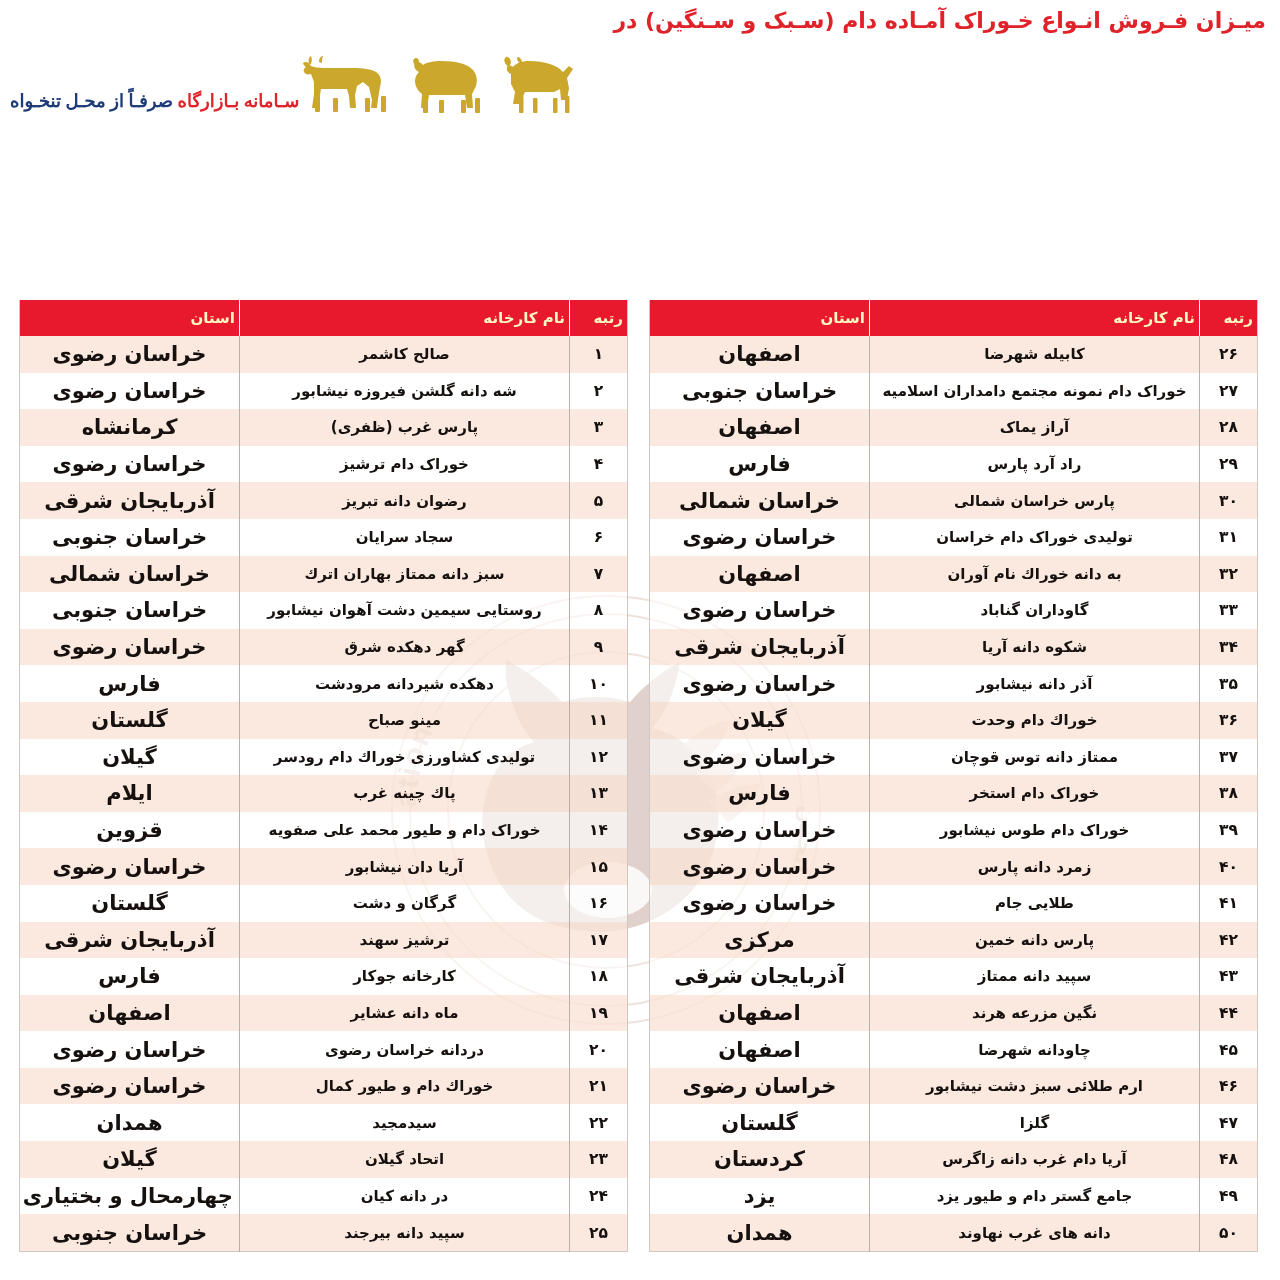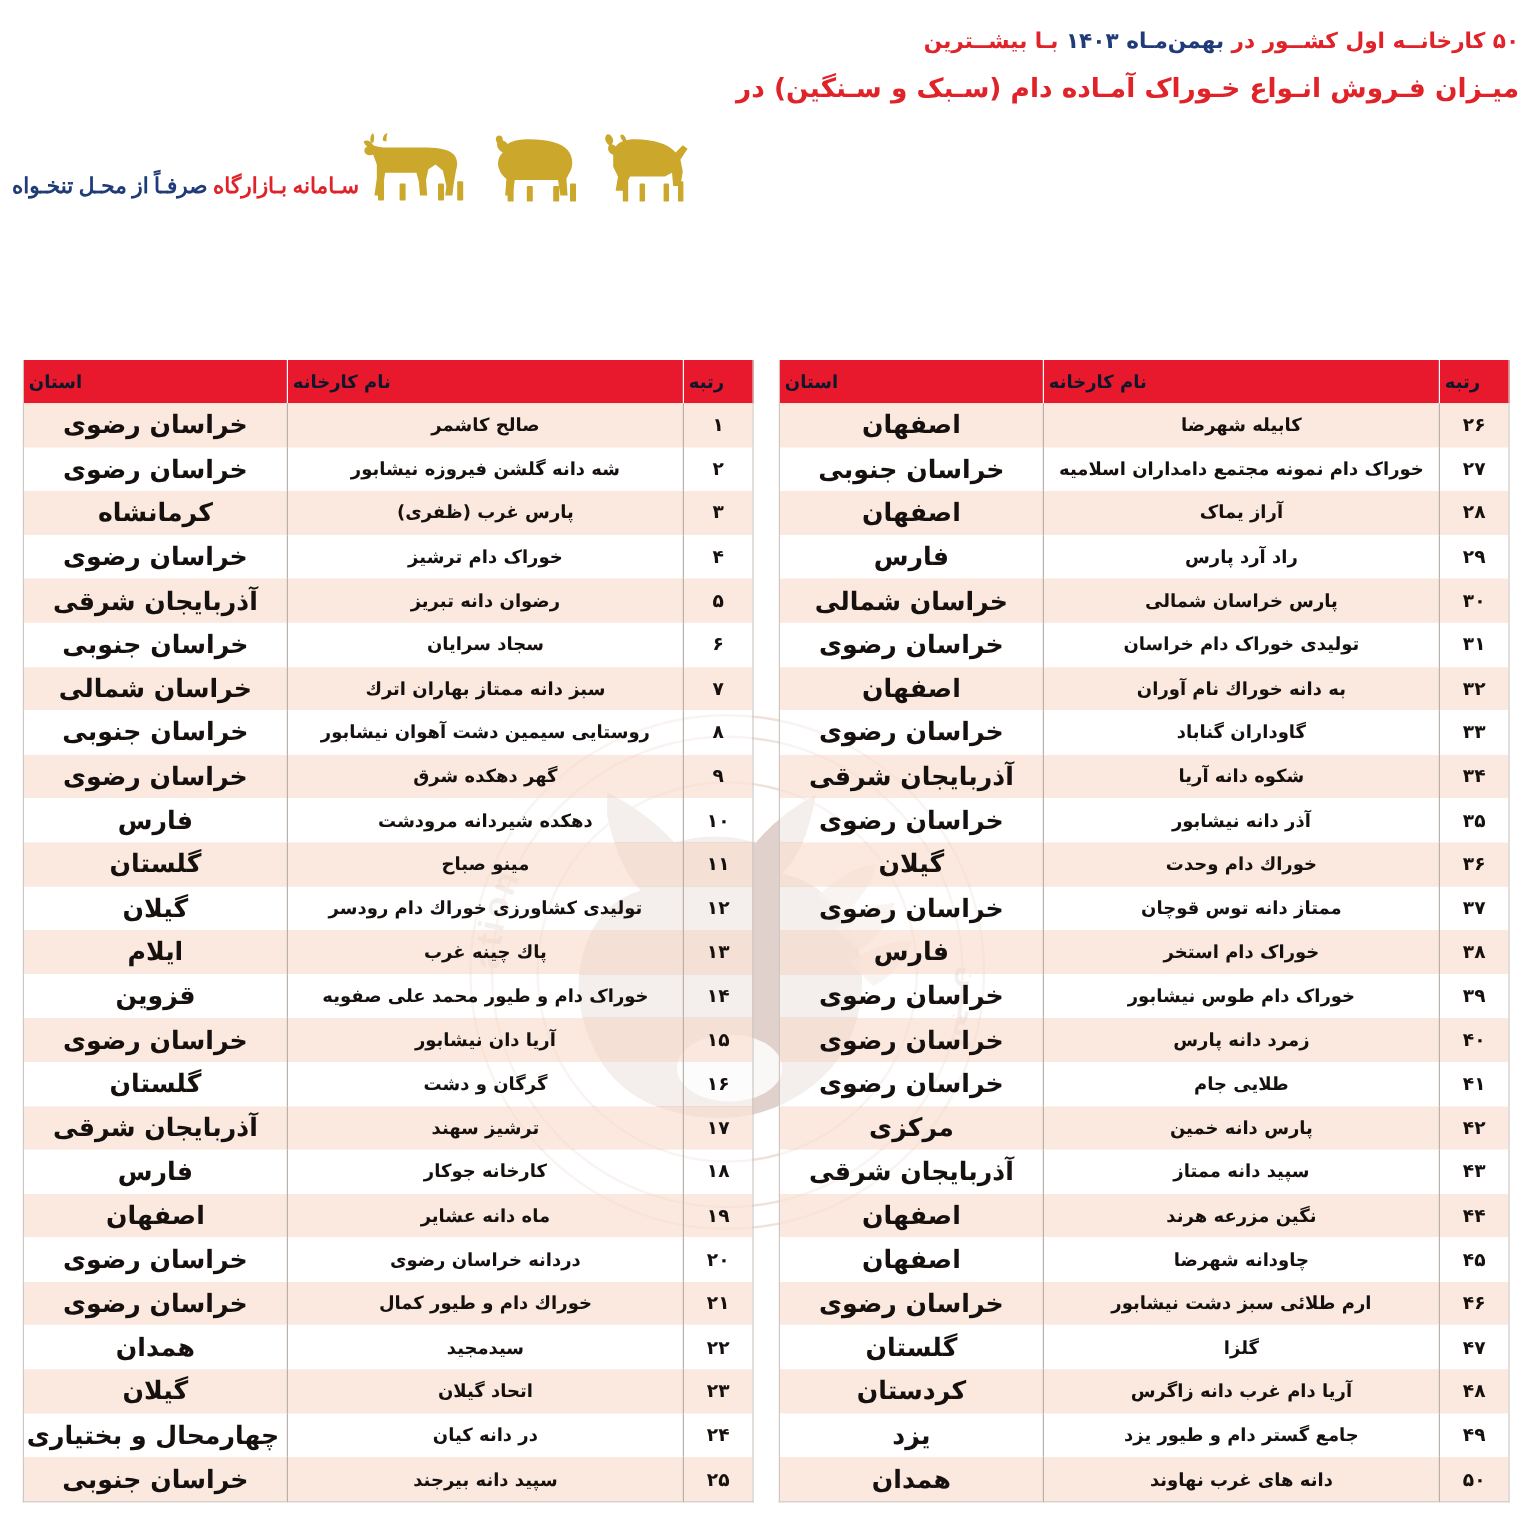--- a/index.html
+++ b/index.html
@@ -84,27 +84,27 @@
 
   table.rank-table{
     width:100%;
     border-collapse:collapse;
     table-layout:fixed;
     direction:rtl;
     background:transparent;
   }
   table.rank-table th{
     background:#E8192C;
-    color:#0f172a;
+    color:#fef9c3;
     font-size:15px;
     font-weight:bold;
     height:36px;
     padding:0 4px;
     border:none;
-    text-align:left;
+    text-align:right;
     letter-spacing:0;
   }
   table.rank-table td{
     font-size:15px;
     font-weight:bold;
     color:#16110f;
     height:36.6px;
     padding:0 6px;
     text-align:center;
     border:none;
@@ -140,21 +140,20 @@
     border:1px solid #cfc7c1;
     border-top:none;
     box-sizing:border-box;
   }
 </style>
 </head>
 <body>
 
 <div id="title-block">
 
-  <div class="title-line" id="title-line-1" style="font-size: 18px;"><span class="t-red">۵۰ کارخانــه اول کشــور در </span><span class="t-blue">بهمن‌مـاه ۱۴۰۳</span><span class="t-red"> بـا بیشــترین</span></div>
   <div class="title-line" id="title-line-2" style="font-size: 22px;"><span class="t-red">میـزان فـروش انـواع خـوراک آمـاده دام (سـبک و سـنگین) در</span></div>
 
   <div class="title-line" id="title-line-3">
     <span class="txt" id="title-line-3-text" style="font-size: 18px;"><span class="t-red">سـامانه بـازارگاه </span><span class="t-blue">صرفـاً از محـل تنخـواه</span></span>
 
     <span id="animal-icons">
 
       <span>
         <svg width="96" height="62" viewBox="0 0 96 62" aria-hidden="true">
           <path fill="#CBA72C" d="M12 14c-2-4-6-5-8-3 0 0 1 3 3 4-2 1-3 3-2 5 1 2 4 3 7 2l3 8v12l-2 14h6l2-13 1-6h26l2 7 1 12h6l-1-13 2-9 6-4 6 5 3 13-1 8h6l1-9 2-12c2-6 1-12-4-15-5-3-13-4-24-4H24c-5 0-9-1-12-2z"></path>

